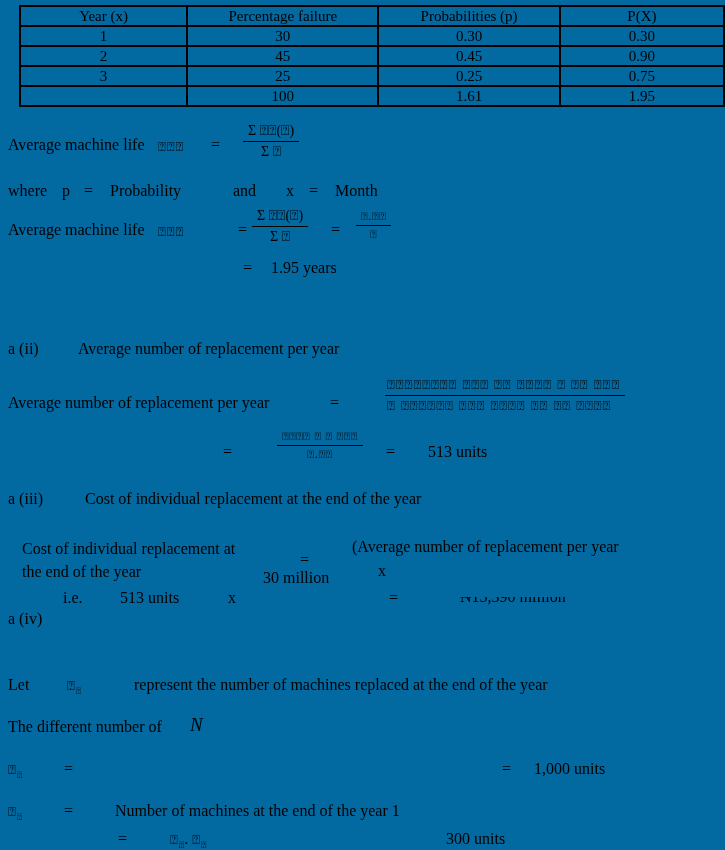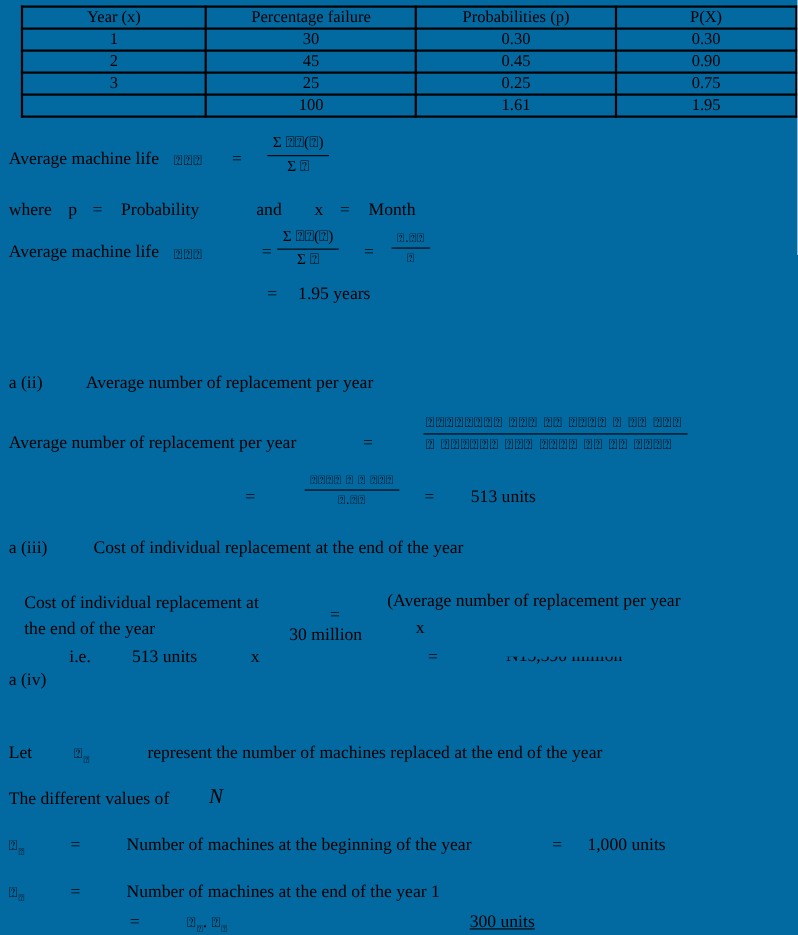--- a/index.html
+++ b/index.html
@@ -142,37 +142,36 @@
   </span>
 
   <span class="t" style="left:8px; top:610px;">a (iv)</span>
 
   <span class="t" style="left:8px; top:676px;">Let</span>
   <span class="t" style="left:67px; top:676px;">
     <span class="tofu">⍰</span><sub class="tofu-sub">⍰</sub>
   </span>
   <span class="t" style="left:110px; top:676px;margin-left:24px;">represent the number of machines replaced at the end of the year</span>
 
-  <span class="t" style="left:8px; top:718px;">The different values of</span>
+  <span class="t" style="left:8px; top:718px;">The different number of</span>
   <span class="t serif-n" style="left:190px; top:714px;">N</span>
 
   <span class="t" style="left:8px; top:760px;">
     <span class="tofu">⍰</span><sub class="tofu-sub">⍰</sub>
   </span>
   <span class="t" style="left:64px; top:760px;">=</span>
-  <span class="t" style="left:115px; top:760px;">Number of machines at the beginning of the year</span>
   <span class="t" style="left:502px; top:760px;">=</span>
   <span class="t" style="left:534px; top:760px;">1,000 units</span>
 
   <span class="t" style="left:8px; top:802px;">
     <span class="tofu">⍰</span><sub class="tofu-sub">⍰</sub>
   </span>
   <span class="t" style="left:64px; top:802px;">=</span>
   <span class="t" style="left:115px; top:802px;">Number of machines at the end of the year 1</span>
 
   <span class="t" style="left:118px; top:830px;">=</span>
   <span class="t" style="left:170px; top:830px;">
     <span class="tofu">⍰</span><sub class="tofu-sub">⍰</sub><span>. </span><span class="tofu">⍰</span><sub class="tofu-sub">⍰</sub>
   </span>
   <span class="t" style="left:257px; top:866px;">= (1000  x  0.30)=</span>
-  <span class="t" style="left:427px; top:830px;text-decoration:underline;">300 units</span>
+  <span class="t" style="left:446px; top:830px;">300 units</span>
 
 </div>
 
 </body></html>

